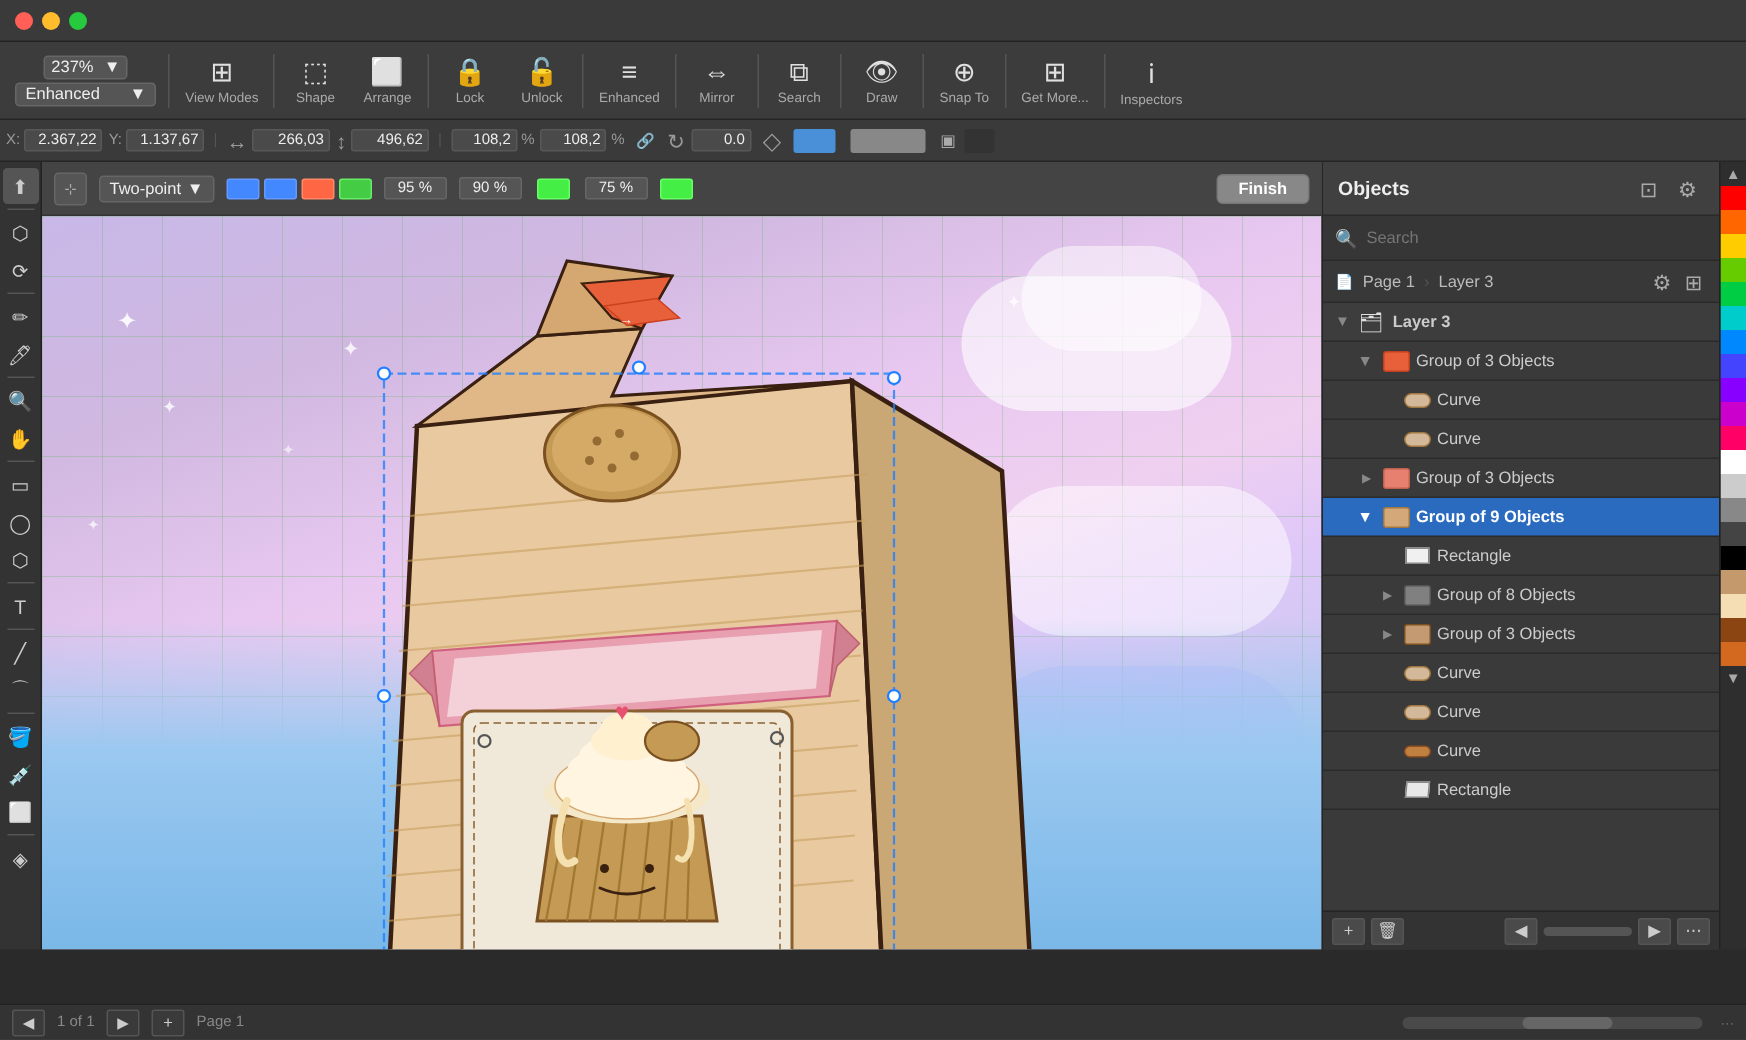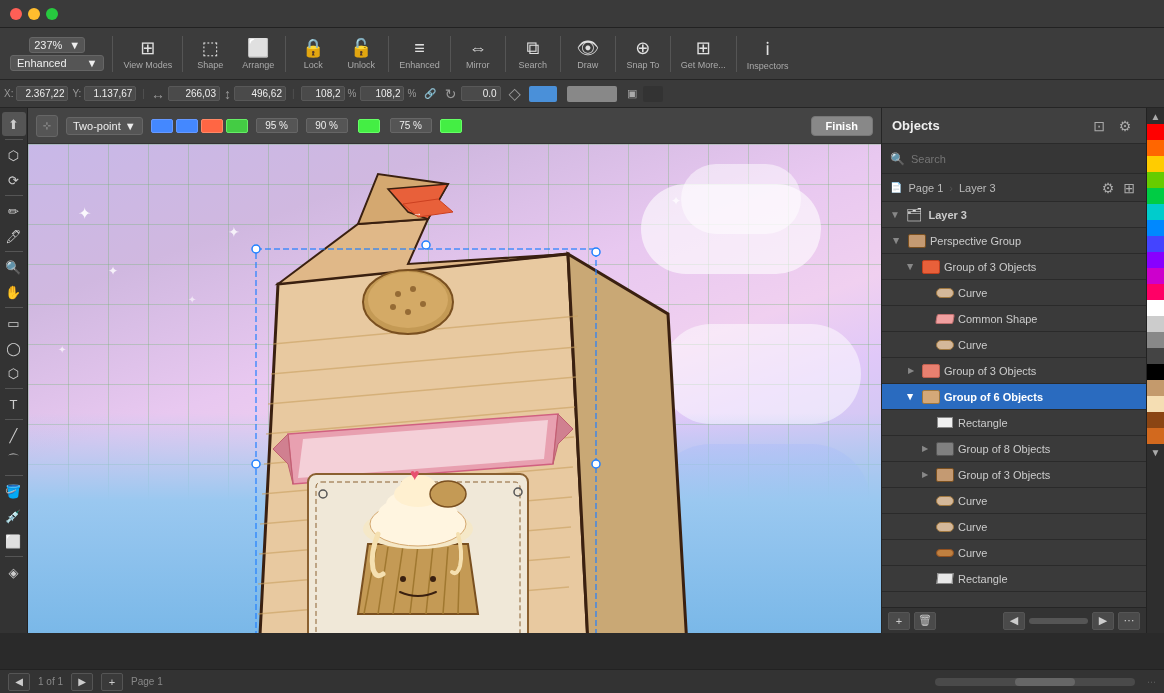--- a/index.html
+++ b/index.html
@@ -731,74 +731,60 @@
     </div>
 
     <div id="layer-header">
       <span style="font-size:10px;color:#888;">▼</span>
       <span style="font-size:13px;">🗂</span>
       <span style="font-size:11px;color:#ccc;font-weight:600;">Layer 3</span>
     </div>
 
     <div id="objects-tree">
 
-      <div class="tree-item" style="padding-left:8px;">
-        <span class="tree-arrow open">▶</span>
-        <div class="item-icon">
-          <div style="width:18px;height:14px;background:#c49a72;border-radius:2px;border:1px solid #7a5020;"></div>
-        </div>
-        <span class="item-label">Perspective Group</span>
-      </div>
 
       <div class="tree-item" style="padding-left:22px;">
         <span class="tree-arrow open">▶</span>
         <div class="item-icon">
           <div style="width:18px;height:14px;background:#e8603a;border-radius:2px;border:1px solid #c04020;"></div>
         </div>
         <span class="item-label">Group of 3 Objects</span>
       </div>
 
       <div class="tree-item" style="padding-left:36px;">
         <span class="tree-arrow hidden">▶</span>
         <div class="item-icon">
           <div style="width:18px;height:10px;background:#d4b89a;border-radius:9px;border:1px solid #a07840;"></div>
         </div>
         <span class="item-label">Curve</span>
       </div>
 
+
       <div class="tree-item" style="padding-left:36px;">
         <span class="tree-arrow hidden">▶</span>
         <div class="item-icon">
-          <div style="width:18px;height:10px;background:#f0a0a0;border-radius:2px;border:1px solid #c07070;transform:skew(-10deg);"></div>
-        </div>
-        <span class="item-label">Common Shape</span>
-      </div>
-
-      <div class="tree-item" style="padding-left:36px;">
-        <span class="tree-arrow hidden">▶</span>
-        <div class="item-icon">
           <div style="width:18px;height:10px;background:#d4b89a;border-radius:9px;border:1px solid #a07840;"></div>
         </div>
         <span class="item-label">Curve</span>
       </div>
 
       <div class="tree-item" style="padding-left:22px;">
         <span class="tree-arrow">▶</span>
         <div class="item-icon">
           <div style="width:18px;height:14px;background:#e88070;border-radius:2px;border:1px solid #c06050;"></div>
         </div>
         <span class="item-label">Group of 3 Objects</span>
       </div>
 
       <div class="tree-item selected" style="padding-left:22px;">
         <span class="tree-arrow open" style="color:#fff;">▶</span>
         <div class="item-icon">
           <div style="width:18px;height:14px;background:#d4a878;border-radius:2px;border:1px solid #a07840;"></div>
         </div>
-        <span class="item-label" style="color:#fff;font-weight:600;">Group of 6 Objects</span>
+        <span class="item-label" style="color:#fff;font-weight:600;">Group of 9 Objects</span>
       </div>
 
       <div class="tree-item" style="padding-left:36px;">
         <span class="tree-arrow hidden">▶</span>
         <div class="item-icon">
           <div style="width:16px;height:11px;background:#f0f0f0;border:1px solid #888;"></div>
         </div>
         <span class="item-label">Rectangle</span>
       </div>
 

